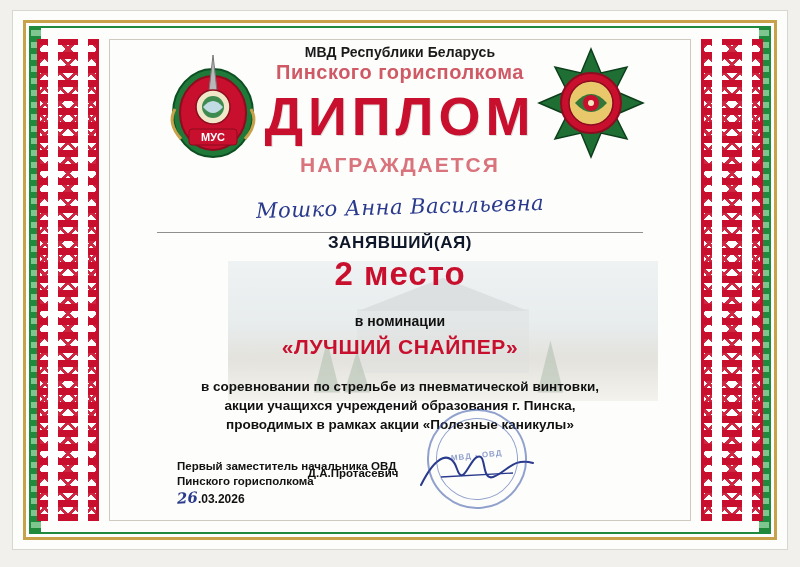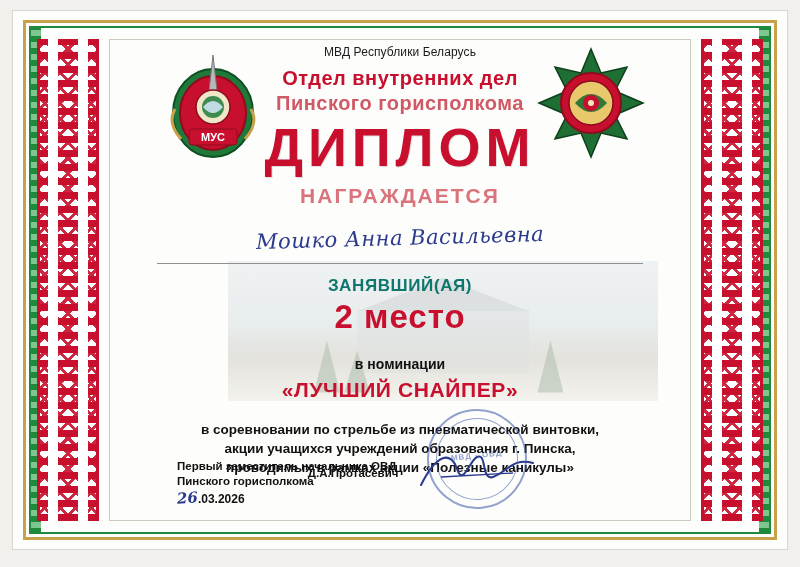--- a/index.html
+++ b/index.html
@@ -149,22 +149,22 @@
     position: absolute;
     left: 104px;
     top: 34px;
     right: 104px;
     bottom: 34px;
     text-align: center;
     color: #111;
   }
 
   .org-line {
-    font-size: 12px;
-    font-weight: 400;
+    font-size: 14px;
+    font-weight: 700;
     color: #1a1a1a;
     letter-spacing: .1px;
     line-height: 15px;
   }
   .dept {
     margin-top: 6px;
     font-size: 20px;
     font-weight: 700;
     color: #c8102e;
     letter-spacing: .5px;
@@ -211,24 +211,23 @@
   }
   .name-rule {
     position: absolute;
     left: 40px;
     right: 40px;
     bottom: 0;
     border-bottom: 1px solid #8f8f8f;
   }
 
   .occupied {
-    margin-top: 12px;
     font-size: 17px;
     font-weight: 700;
-    color: #0f766e;
+    color: #0f172a;
     letter-spacing: .6px;
   }
   .place {
     margin-top: 2px;
     font-size: 33px;
     font-weight: 700;
     color: #c8102e;
     letter-spacing: 1px;
     line-height: 38px;
   }
@@ -393,21 +392,20 @@
         <path d="M40 56 q16 -18 32 0 q-16 18 -32 0 z" fill="#1f6e33" opacity=".9"></path>
         <circle cx="56" cy="56" r="8" fill="#c8102e"></circle>
         <circle cx="56" cy="56" r="3" fill="#f2e6c0"></circle>
       </svg>
     </div>
 
     <div class="content">
 
       <div class="org-line">МВД Республики Беларусь</div>
 
-      <div class="dept">Отдел внутренних дел</div>
       <div class="dept2">Пинского горисполкома</div>
 
       <div class="title-diplom">ДИПЛОМ</div>
 
       <div class="awarded">НАГРАЖДАЕТСЯ</div>
 
       <div class="name-area">
         <span class="name-hand">Мошко Анна Васильевна</span>
         <div class="name-rule"></div>
       </div>

